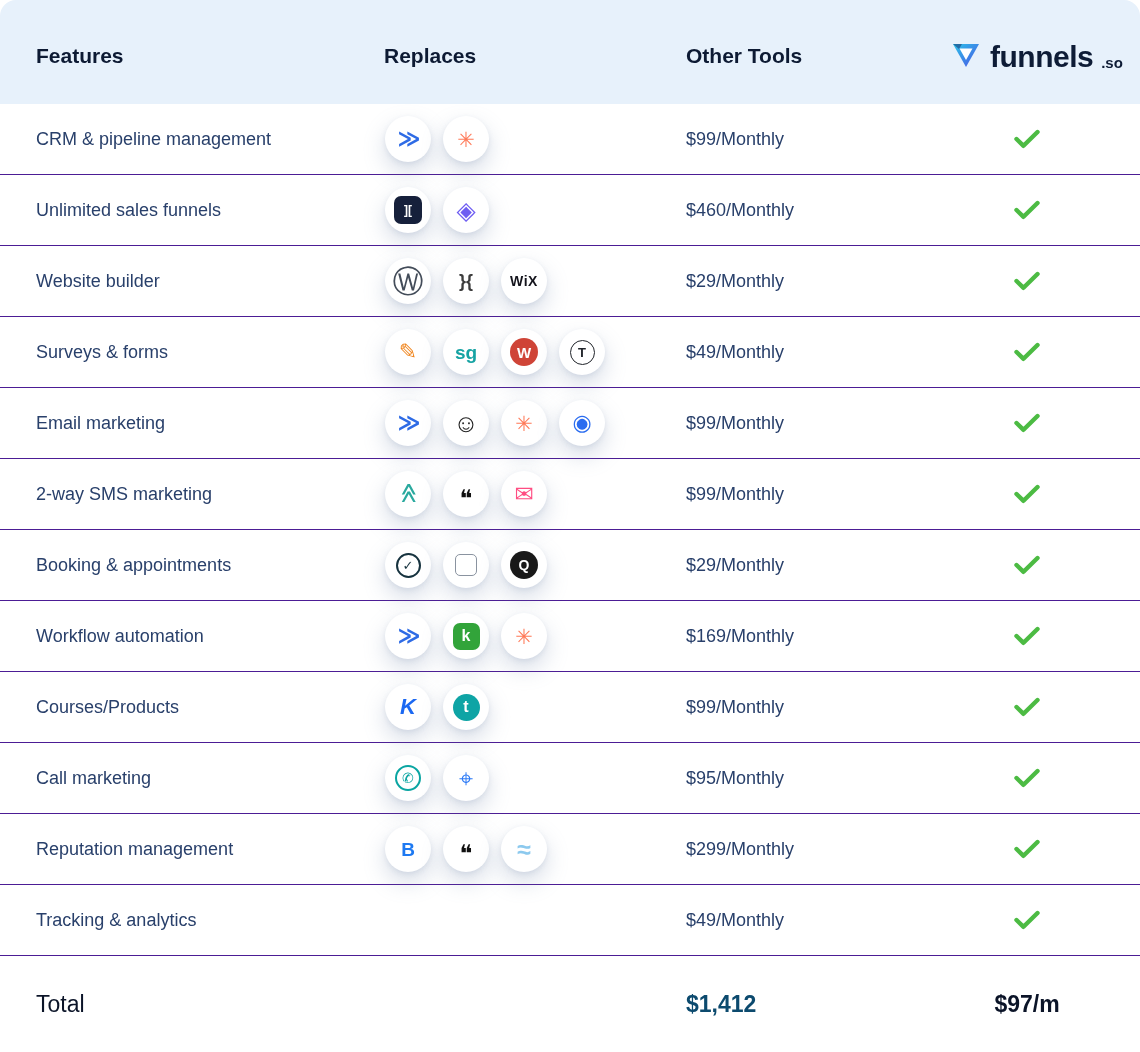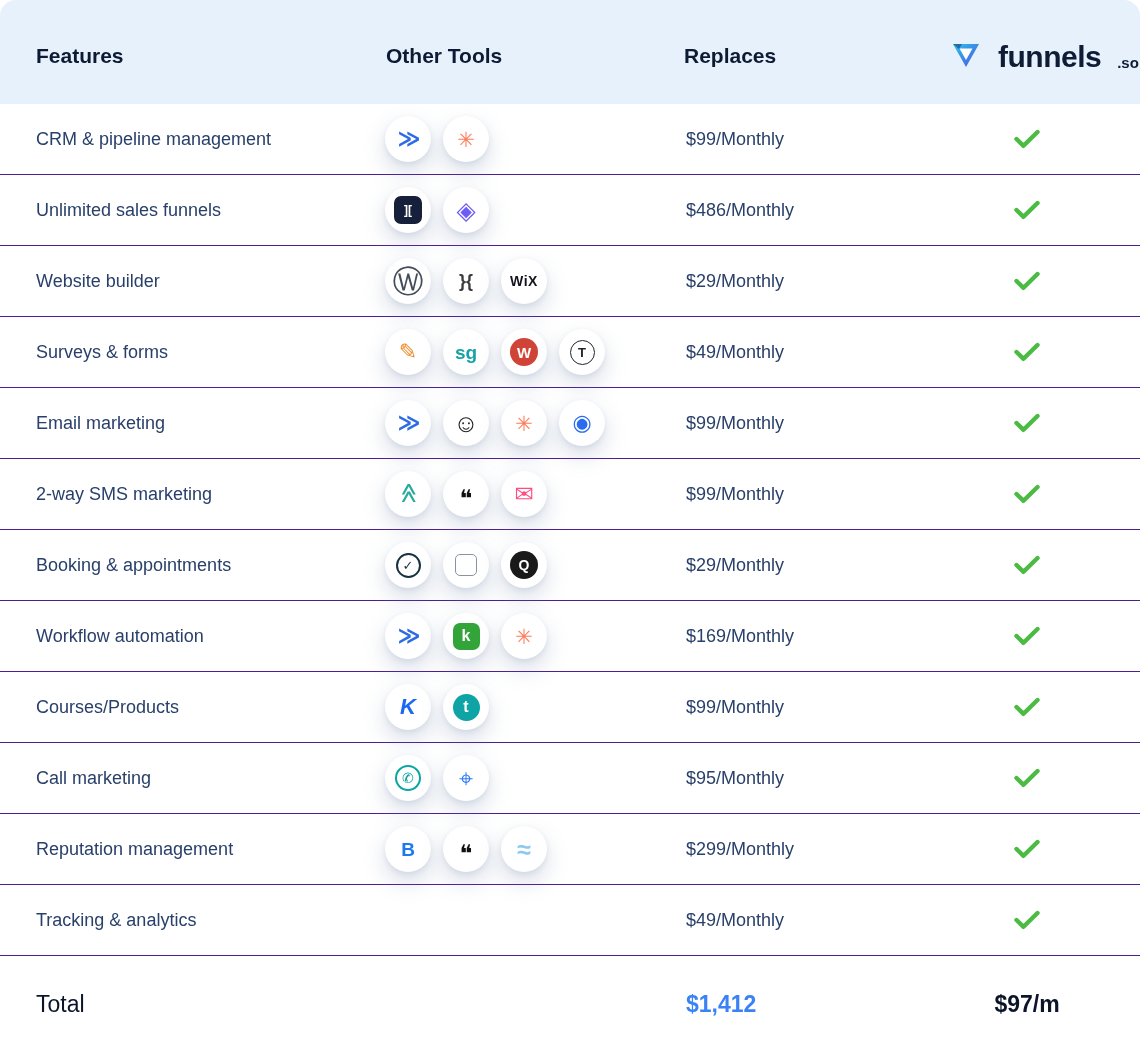--- a/index.html
+++ b/index.html
@@ -10,21 +10,21 @@
   .grid { display:grid; grid-template-columns:350px 300px 300px 1fr; align-items:center; }
 
   
   .thead { height:104px; background:#e7f1fb; border-radius:16px 16px 0 0; }
   .hcell { font-size:21px; font-weight:700; color:#0d1a33;margin-top:8px; }
   .hcell.c1 { padding-left:36px; }
   .hcell.c2 { padding-left:34px; }
   .hcell.c3 { padding-left:36px; }
   .hcell.c4 { display:flex; justify-content:flex-end; align-items:center; gap:9px; padding-right:38px; }
 
-  .brand { display:flex; align-items:flex-end; gap:16px; }
+  .brand { display:flex; align-items:flex-end; gap:8px; }
   .brand svg { margin-bottom:2px; }
   .brand .bname { font-size:30px; font-weight:800; color:#0e1c36; letter-spacing:-0.5px; line-height:1; }
   .brand .btld  { font-size:15px; font-weight:800; color:#0e1c36; line-height:1; margin-bottom:2px; }
 
   
   .row { height:71px; border-bottom:1px solid #4c1d95; }
   .cell.feature { padding-left:36px; font-size:18px; color:#29406b; }
   .cell.tools   { padding-left:35px; display:flex; gap:12px; align-items:center; }
   .cell.price   { padding-left:36px; font-size:18px; color:#29406b; }
   .cell.check   { display:flex; justify-content:center; padding-right:36px; }
@@ -58,32 +58,32 @@
   .ic-kajabi .g    { color:#1b68f2; font-weight:800; font-style:italic; font-size:22px; }
   .ic-teachable .g { background:#0ea4a5; color:#fff; width:27px; height:27px; border-radius:50%; font-weight:700; font-size:16px; }
   .ic-callrail .g  { border:2px solid #0aa5a2; color:#0aa5a2; border-radius:50%; width:26px; height:26px; font-size:14px; }
   .ic-pin .g       { color:#2e7bf6; font-size:25px; }
   .ic-birdeye .g   { color:#1d79f2; font-weight:800; font-size:19px; }
   .ic-wave .g      { color:#8cc9ee; font-weight:800; font-size:25px; }
 
   
   .trow { height:96px; }
   .trow .tcell1 { padding-left:36px; font-size:23px; font-weight:400; color:#0b1428; }
-  .trow .tcell3 { padding-left:36px; font-size:23px; font-weight:700; color:#3b82f6; }
+  .trow .tcell3 { padding-left:36px; font-size:23px; font-weight:700; color:#0c4a6e; }
   .trow .tcell4 { display:flex; justify-content:center; padding-right:36px; font-size:23px; font-weight:700; color:#0b1428; }
 </style>
 </head>
 <body>
 
 <div class="page">
 
   <div class="grid thead">
     <div class="hcell c1">Features</div>
+    <div class="hcell c2">Replaces</div>
     <div class="hcell c3">Other Tools</div>
-    <div class="hcell c2">Replaces</div>
     <div class="hcell c4">
       <div class="brand">
         <svg width="32" height="30" viewBox="0 0 32 30">
           <defs>
             <linearGradient id="fg" x1="0" y1="0" x2="1" y2="1">
               <stop offset="0" stop-color="#2cc4e8"></stop>
               <stop offset="1" stop-color="#4a52e6"></stop>
             </linearGradient>
           </defs>
           <path d="M3 4 L29 4 L16 27 Z" fill="url(#fg)"></path>
@@ -117,21 +117,21 @@
   <div class="grid row">
     <div class="cell feature">Unlimited sales funnels</div>
     <div class="cell tools">
       <span class="tool ic-clickfunnels">
           <i class="g">][</i>
         </span>
       <span class="tool ic-layers">
           <i class="g">◈</i>
         </span>
     </div>
-    <div class="cell price">$486/Monthly</div>
+    <div class="cell price">$460/Monthly</div>
     <div class="cell check">
       <svg width="26" height="20" viewBox="0 0 26 20">
           <path d="M2.5 10 L9.5 16.8 L23.5 3" fill="none" stroke="#4cbb43" stroke-width="4.4" stroke-linecap="round" stroke-linejoin="round"></path>
         </svg>
     </div>
   </div>
 
   <div class="grid row">
     <div class="cell feature">Website builder</div>
     <div class="cell tools">

